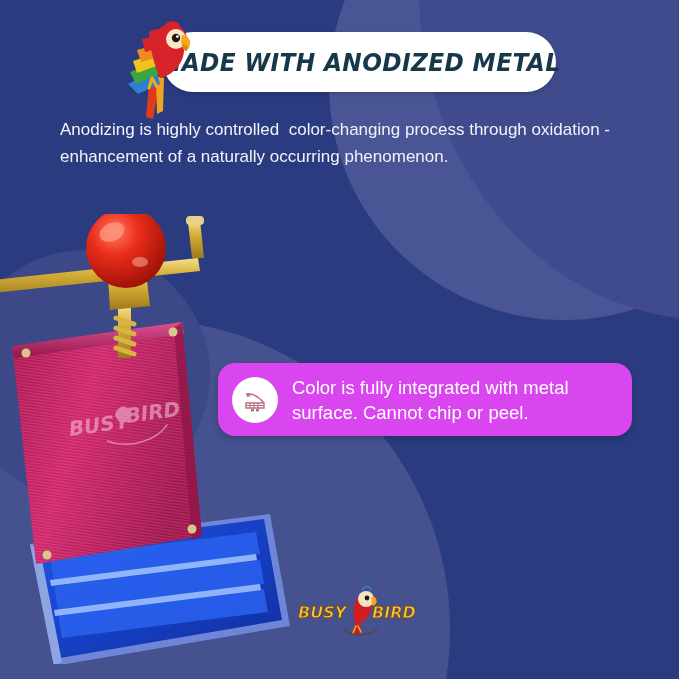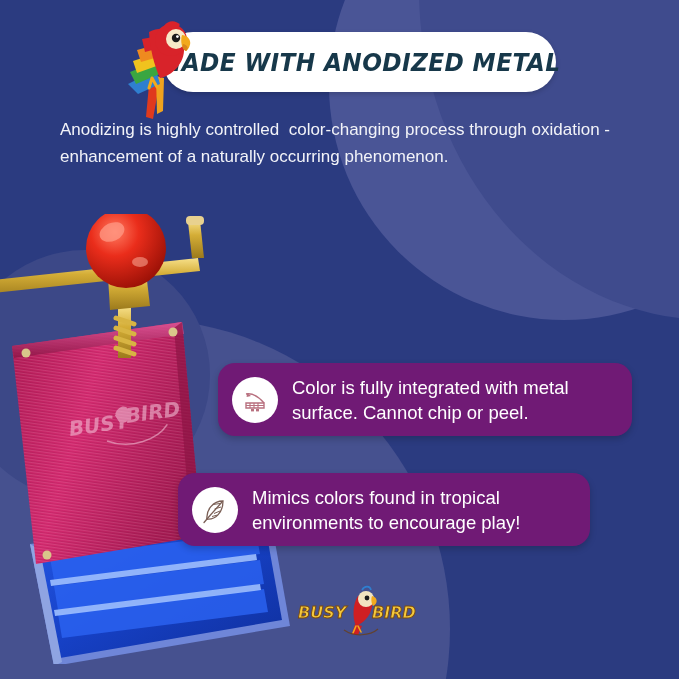--- a/index.html
+++ b/index.html
@@ -123,21 +123,21 @@
     letter-spacing: 0.2px;
     transform: scaleX(0.94);
     transform-origin: left center;
     white-space: nowrap;
     text-shadow: 2px 2px 0 rgba(12,20,60,0.55);
   }
 
   
   .feature-box {
     position: absolute;
-    background: #701a75;
+    background: #d946ef;
     border-radius: 17px;
     display: flex;
     align-items: center;
     padding: 0 16px 0 14px;
     box-sizing: border-box;
     box-shadow: 0 3px 7px rgba(0,0,0,0.2);
   }
   #feature-box-1 { left: 218px; top: 363px; width: 414px; height: 73px; }
   #feature-box-2 { left: 178px; top: 473px; width: 412px; height: 73px; }
   .feature-icon-circle {
@@ -306,32 +306,20 @@
         <path d="M5 17 L23 17 L23 22 L5 22 Z" fill="none" stroke="#b8707f" stroke-width="1.4"></path>
         <path d="M9 17 L9 22 M13 17 L13 22 M17 17 L17 22 M5 19.5 L23 19.5" stroke="#b8707f" stroke-width="1.1"></path>
         <rect x="10" y="23" width="3" height="2.4" fill="#b8707f"></rect>
         <rect x="15" y="23" width="3" height="2.4" fill="#b8707f"></rect>
       </svg>
     </div>
     <div class="feature-text">Color is fully integrated with metal
 surface. Cannot chip or peel.</div>
   </div>
 
-  <div class="feature-box" id="feature-box-2">
-    <div class="feature-icon-circle">
-      <svg width="28" height="28" viewBox="0 0 28 28">
-        <path d="M22 5 C22 17 14 24 6 23 C5 14 12 5 22 5 Z" fill="none" stroke="#7a5f55" stroke-width="1.3"></path>
-        <path d="M21 6 L5.5 23.5" stroke="#7a5f55" stroke-width="1.3"></path>
-        <path d="M19 7.5 L12 8.5 M20 11 L13.5 13 M19 15 L13 17.5 M16.5 19 L11 20.5" stroke="#7a5f55" stroke-width="1"></path>
-        <path d="M6 23 L3 26.5" stroke="#7a5f55" stroke-width="1.3" stroke-linecap="round"></path>
-      </svg>
-    </div>
-    <div class="feature-text">Mimics colors found in tropical
-environments to encourage play!</div>
-  </div>
 
   <svg class="brand-logo" viewBox="0 0 130 56">
     <g font-family="DejaVu Sans, sans-serif" font-size="16" font-weight="bold" font-style="italic">
       <text x="2" y="34" fill="#f5c93c" stroke="#7a4a10" stroke-width="0.9">BUSY</text>
       <text x="76" y="34" fill="#f5c93c" stroke="#7a4a10" stroke-width="0.9">BIRD</text>
     </g>
     <g>
       <path d="M62 12 C70 8 78 14 76 23 C74 33 66 40 60 42 C56 33 57 19 62 12 Z" fill="#cf1f22"></path>
       <path d="M59 40 L56 50 L62 51 L66 42 Z" fill="#cf1f22"></path>
       <circle cx="70" cy="15" r="8" fill="#f2e4c0"></circle>

